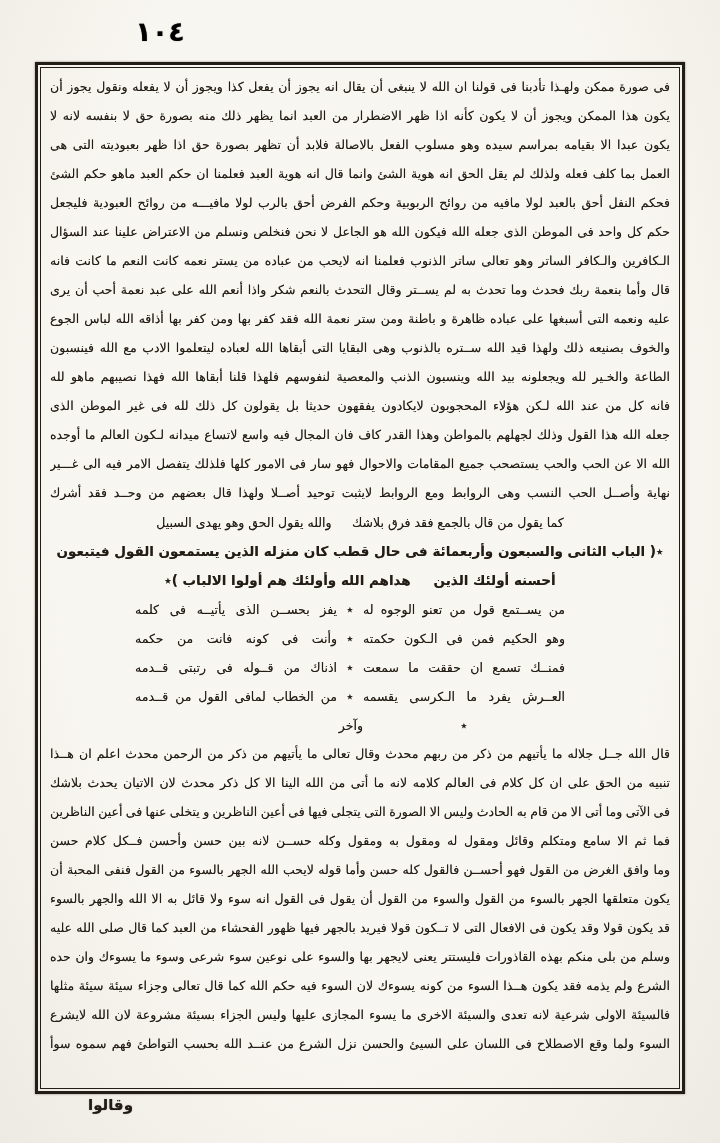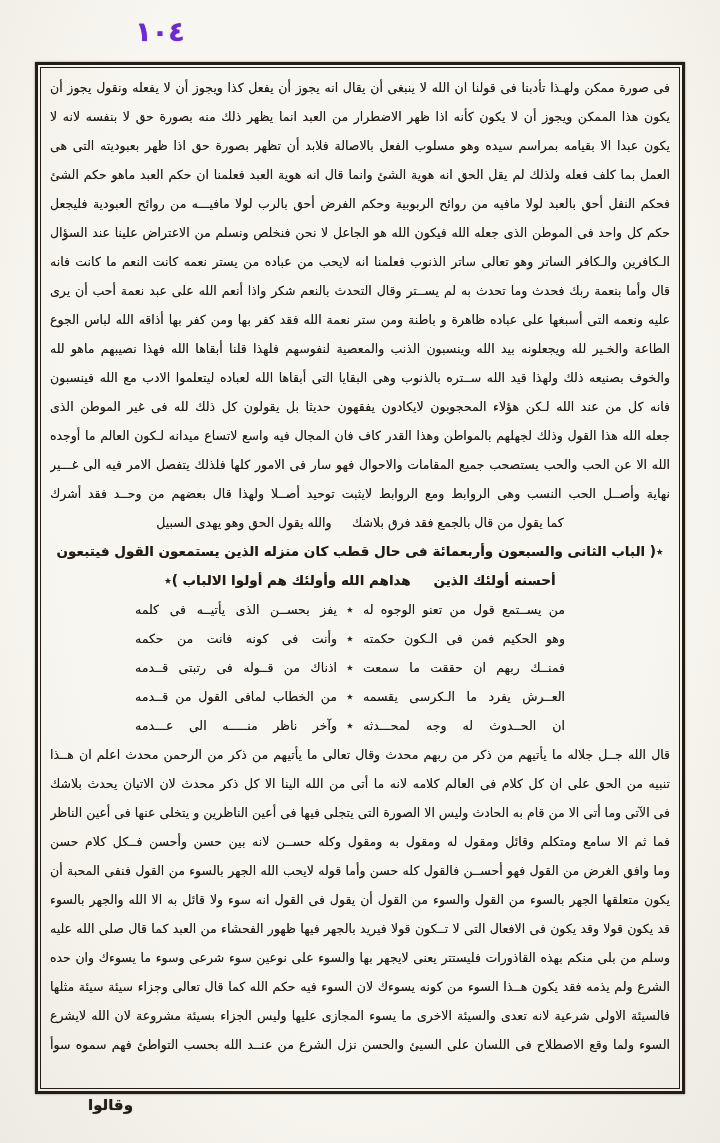--- a/index.html
+++ b/index.html
@@ -5,39 +5,40 @@
   html,body{margin:0;padding:0;}
   body{
     width:720px;height:1143px;position:relative;overflow:hidden;
     background:radial-gradient(ellipse at 50% 40%, #f8f6f0 60%, #eceae2 100%);
     font-family:"DejaVu Sans", sans-serif;
     color:#221c14;
   }
   .page-number{
     position:absolute;top:16px;left:80px;width:160px;
     font-size:27px;font-weight:bold;text-align:center;
-    letter-spacing:2px;color:#6d28d9;
+    letter-spacing:2px;color:#000000;
     text-shadow:0 0 1px rgba(20,15,8,.6);
   }
   .frame{
     position:absolute;top:62px;left:35px;width:644px;height:1026px;
     border:3px solid #231d15;
     box-shadow:0 0 2px rgba(40,30,20,.5);
   }
   .frame-inner{
     position:absolute;top:2px;left:2px;right:2px;bottom:2px;
     border:1.5px solid #231d15;
     padding:5px 9px 0 9px;
     overflow:hidden;
   }
   .line{
     white-space:nowrap;overflow:hidden;
     text-align:justify;text-align-last:justify;
     font-size:12.5px;line-height:29px;height:29px;
     text-shadow:0 0 .6px rgba(30,24,16,.55);
+    font-family:Liberation Serif, serif;
   }
   .closing-line{
     white-space:nowrap;overflow:hidden;text-align:center;
     font-size:12.5px;line-height:29px;height:29px;
     text-shadow:0 0 .6px rgba(30,24,16,.55);
   }
   .heading-line{
     white-space:nowrap;overflow:hidden;text-align:center;
     font-size:13.5px;font-weight:bold;line-height:29px;height:29px;
     text-shadow:0 0 .5px rgba(30,24,16,.5);
@@ -67,22 +68,22 @@
     <div id="para1">
         <div class="line">فى صورة ممكن ولهـذا تأدبنا فى قولنا ان الله لا ينبغى أن يقال انه يجوز أن يفعل كذا ويجوز أن لا يفعله ونقول يجوز أن</div>
         <div class="line">يكون هذا الممكن ويجوز أن لا يكون كأنه اذا ظهر الاضطرار من العبد انما يظهر ذلك منه بصورة حق لا بنفسه لانه لا</div>
         <div class="line">يكون عبدا الا بقيامه بمراسم سيده وهو مسلوب الفعل بالاصالة فلابد أن تظهر بصورة حق اذا ظهر بعبوديته التى هى</div>
         <div class="line">العمل بما كلف فعله ولذلك لم يقل الحق انه هوية الشئ وانما قال انه هوية العبد فعلمنا ان حكم العبد ماهو حكم الشئ</div>
         <div class="line">فحكم النفل أحق بالعبد لولا مافيه من روائح الربوبية وحكم الفرض أحق بالرب لولا مافيـــه من روائح العبودية فليجعل</div>
         <div class="line">حكم كل واحد فى الموطن الذى جعله الله فيكون الله هو الجاعل لا نحن فنخلص ونسلم من الاعتراض علينا عند السؤال</div>
         <div class="line">الـكافرين والـكافر الساتر وهو تعالى ساتر الذنوب فعلمنا انه لايحب من عباده من يستر نعمه كانت النعم ما كانت فانه</div>
         <div class="line">قال وأما بنعمة ربك فحدث وما تحدث به لم يســتر وقال التحدث بالنعم شكر واذا أنعم الله على عبد نعمة أحب أن يرى</div>
         <div class="line">عليه ونعمه التى أسبغها على عباده ظاهرة و باطنة ومن ستر نعمة الله فقد كفر بها ومن كفر بها أذاقه الله لباس الجوع</div>
+        <div class="line">والخوف بصنيعه ذلك ولهذا قيد الله ســتره بالذنوب وهى البقايا التى أبقاها الله لعباده ليتعلموا الادب مع الله فينسبون</div>
         <div class="line">الطاعة والخـير لله ويجعلونه بيد الله وينسبون الذنب والمعصية لنفوسهم فلهذا قلنا أبقاها الله فهذا نصيبهم ماهو لله</div>
-        <div class="line">والخوف بصنيعه ذلك ولهذا قيد الله ســتره بالذنوب وهى البقايا التى أبقاها الله لعباده ليتعلموا الادب مع الله فينسبون</div>
         <div class="line">فانه كل من عند الله لـكن هؤلاء المحجوبون لايكادون يفقهون حديثا بل يقولون كل ذلك لله فى غير الموطن الذى</div>
         <div class="line">جعله الله هذا القول وذلك لجهلهم بالمواطن وهذا القدر كاف فان المجال فيه واسع لاتساع ميدانه لـكون العالم ما أوجده</div>
         <div class="line">الله الا عن الحب والحب يستصحب جميع المقامات والاحوال فهو سار فى الامور كلها فلذلك يتفصل الامر فيه الى غـــير</div>
         <div class="line">نهاية وأصــل الحب النسب وهى الروابط ومع الروابط لايثبت توحيد أصــلا ولهذا قال بعضهم من وحــد فقد أشرك</div>
       </div>
     <div class="closing-line">كما يقول من قال بالجمع فقد فرق بلاشك   والله يقول الحق وهو يهدى السبيل</div>
     <div id="heading">
         <div class="heading-line">٭( الباب الثانى والسبعون وأربعمائة فى حال قطب كان منزله الذين يستمعون القول فيتبعون</div>
         <div class="heading-line">أحسنه أولئك الذين   هداهم الله وأولئك هم أولوا الالباب )٭</div>
       </div>
@@ -91,31 +92,30 @@
           <div class="hemistich">من يســتمع قول من تعنو الوجوه له</div>
           <div class="verse-sep">٭</div>
           <div class="hemistich">يفز بحســن الذى يأتيــه فى كلمه</div>
         </div>
         <div class="verse">
           <div class="hemistich">وهو الحكيم فمن فى الـكون حكمته</div>
           <div class="verse-sep">٭</div>
           <div class="hemistich">وأنت فى كونه فانت من حكمه</div>
         </div>
         <div class="verse">
-          <div class="hemistich">فمنــك ربهم ان حققت ما سمعت</div>
+          <div class="hemistich">فمنــك تسمع ان حققت ما سمعت</div>
           <div class="verse-sep">٭</div>
           <div class="hemistich">اذناك من قــوله فى رتبتى قــدمه</div>
         </div>
         <div class="verse">
           <div class="hemistich">العــرش يفرد ما الـكرسى يقسمه</div>
           <div class="verse-sep">٭</div>
           <div class="hemistich">من الخطاب لمافى القول من قــدمه</div>
         </div>
         <div class="verse">
-          <div class="hemistich">ان الحــدوث له وجه لمحـــدثه</div>
           <div class="verse-sep">٭</div>
           <div class="hemistich">وآخر ناظر منـــــه الى عـــدمه</div>
         </div>
       </div>
     <div id="para2">
         <div class="line">قال الله جــل جلاله ما يأتيهم من ذكر من ربهم محدث وقال تعالى ما يأتيهم من ذكر من الرحمن محدث اعلم ان هــذا</div>
         <div class="line">تنبيه من الحق على ان كل كلام فى العالم كلامه لانه ما أتى من الله الينا الا كل ذكر محدث لان الاتيان يحدث بلاشك</div>
         <div class="line">فى الآتى وما أتى الا من قام به الحادث وليس الا الصورة التى يتجلى فيها فى أعين الناظرين و يتخلى عنها فى أعين الناظرين</div>
         <div class="line">فما ثم الا سامع ومتكلم وقائل ومقول له ومقول به ومقول وكله حســن لانه بين حسن وأحسن فــكل كلام حسن</div>
         <div class="line">وما وافق الغرض من القول فهو أحســن فالقول كله حسن وأما قوله لايحب الله الجهر بالسوء من القول فنفى المحبة أن</div>

